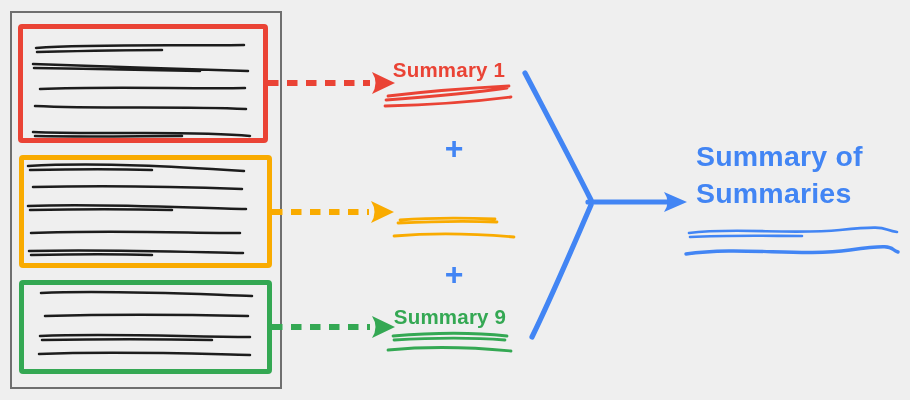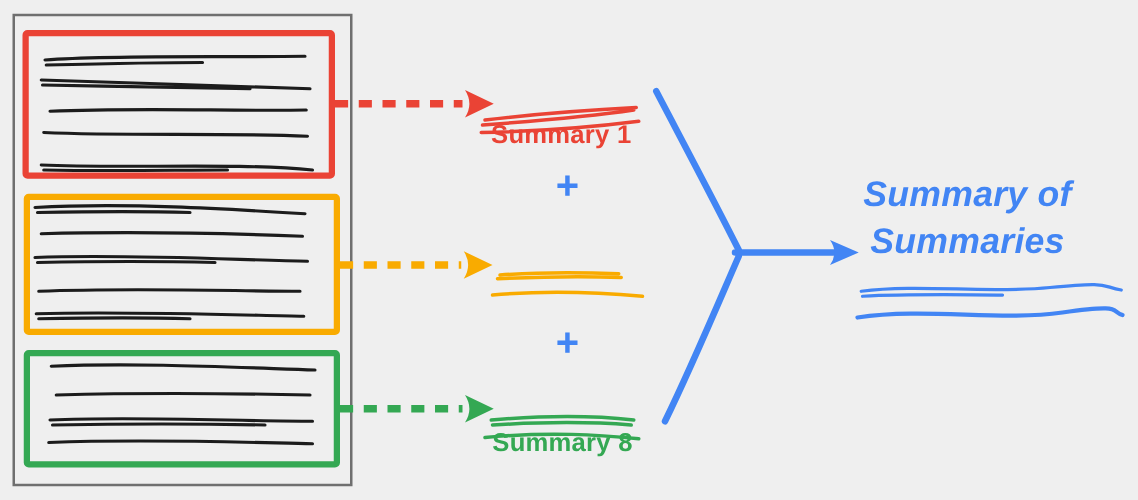--- a/index.html
+++ b/index.html
@@ -14,34 +14,34 @@
   }
   .chunk{position:absolute;border-style:solid;border-width:5px;border-radius:4px;background:transparent;}
   .chunk-1{left:18px;top:24px;width:240px;height:109px;border-color:#EA4335;}
   .chunk-2{left:19px;top:155px;width:243px;height:103px;border-color:#F9AB00;}
   .chunk-3{left:19px;top:280px;width:243px;height:84px;border-color:#34A853;}
   
   svg.strokes{position:absolute;left:0;top:0;width:910px;height:400px;}
   
   .summary-label{
     position:absolute;width:130px;text-align:center;
-    font-size:20.5px;font-weight:700;letter-spacing:.2px;line-height:24px;margin-top:38px;
+    font-size:20.5px;font-weight:700;letter-spacing:.2px;line-height:24px;
   }
   .lbl-1{left:384px;top:58px;color:#EA4335;}
   .lbl-2{left:390px;top:189px;color:#F9AB00;}
   .lbl-3{left:385px;top:305px;color:#34A853;}
   .plus{
     position:absolute;width:40px;text-align:center;color:#4285F4;
     font-size:32px;font-weight:800;line-height:32px;
   }
   .plus-1{left:434px;top:132px;}
   .plus-2{left:434px;top:258px;}
   .result-title{
-    position:absolute;left:676px;top:138px;width:196px;text-align:center;
-    color:#4285F4;font-size:28.5px;font-weight:700;line-height:37px;letter-spacing:.2px;font-style:italic;
+    position:absolute;left:696px;top:138px;width:196px;text-align:left;
+    color:#4285F4;font-size:28.5px;font-weight:700;line-height:37px;letter-spacing:.2px;
   }
 </style>
 </head>
 <body>
 
 <div class="canvas">
 
   <div class="doc"></div>
   <div class="chunk chunk-1"></div>
   <div class="chunk chunk-2"></div>
@@ -106,16 +106,16 @@
 
     <g fill="none" stroke="#4285F4" stroke-linecap="round">
       <path stroke-width="2.6" d="M689,233 C735,227 790,235 840,230 S880,229 897,232 M690,237 C730,235 770,236 802,236"></path>
       <path stroke-width="3.4" d="M686,254 C740,246 800,257 850,250 S888,249 898,252"></path>
     </g>
   </svg>
 
   <div class="summary-label lbl-1">Summary 1</div>
   <div class="plus plus-1">+</div>
   <div class="plus plus-2">+</div>
-  <div class="summary-label lbl-3">Summary 8</div>
+  <div class="summary-label lbl-3">Summary 9</div>
   <div class="result-title">Summary of Summaries</div>
 
 </div>
 
 </body></html>

